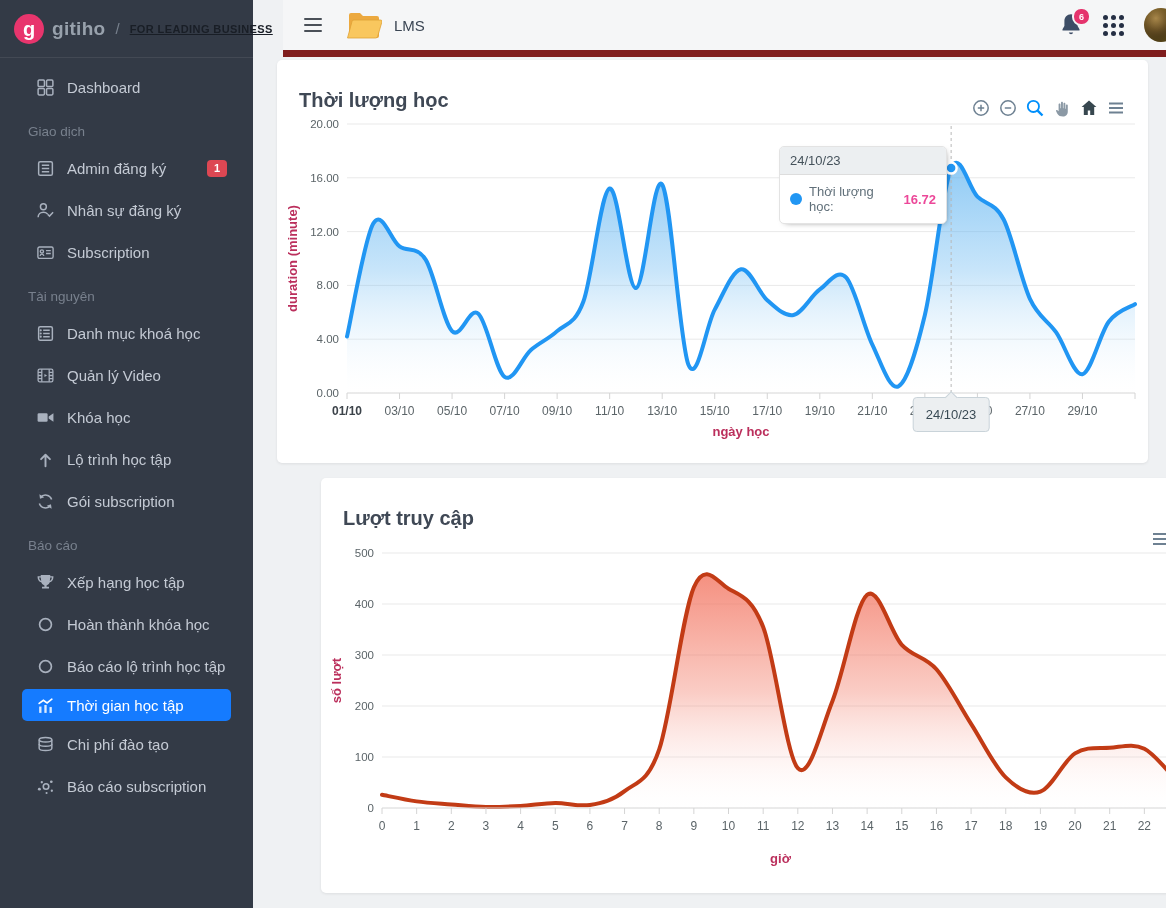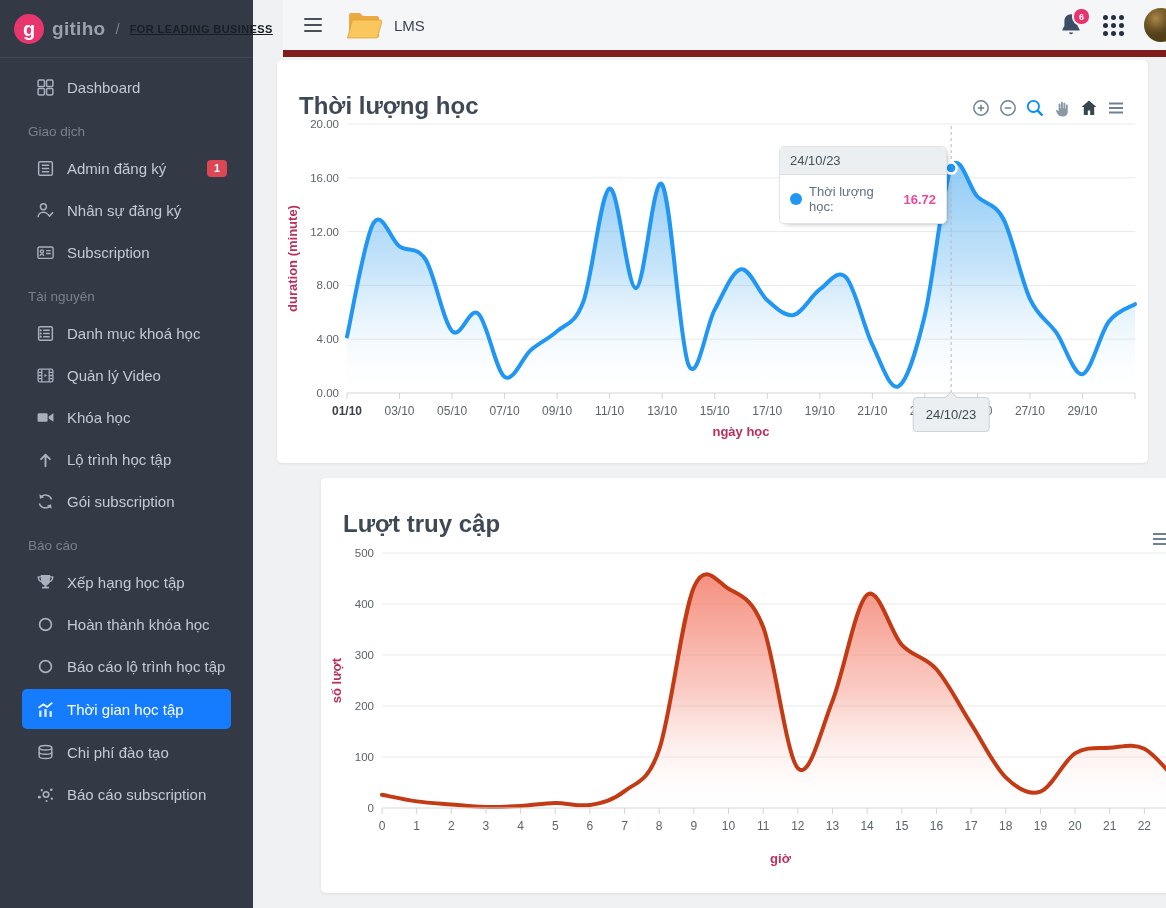--- a/index.html
+++ b/index.html
@@ -10,21 +10,21 @@
   .logo-row{height:57px;border-bottom:1px solid rgba(255,255,255,.08);display:flex;align-items:center;padding:0 14px;gap:8px;}
   .logo-circle{width:30px;height:30px;border-radius:50%;background:#e8356d;color:#fff;font-weight:700;font-size:20px;display:flex;align-items:center;justify-content:center;line-height:1;flex:none;}
   .brand-name{color:#98a1ac;font-size:19px;font-weight:700;letter-spacing:.3px;text-align:center;}
   .brand-sep{color:#79828e;font-size:15px;margin:0 2px;}
   .brand-tag{color:#191e26;font-size:11px;font-weight:700;letter-spacing:.4px;white-space:nowrap;text-decoration:underline;}
   .nav{padding:8px 12px;}
   .nav-section{padding:16px 16px 8px;color:#78808d;font-size:13.5px;}
   .nav-item{display:flex;align-items:center;gap:12px;padding:0 14px 0 24px;height:42px;color:#c4cad4;font-size:15px;cursor:pointer;}
   .nav-item .ic{width:19px;height:19px;color:#a9b1be;flex:none;display:flex;align-items:center;}
   .nav-item .ic svg{width:100%;height:100%;}
-  .nav-item.active{background:#157bff;border-radius:5px;margin:2px 10px;padding:0 14px;height:40px;color:#fff;}
+  .nav-item.active{background:#157bff;border-radius:5px;margin:2px 10px;padding:0 14px;height:32px;color:#fff;}
   .nav-item.active .ic{color:#fff;}
   .nav-badge{margin-left:auto;background:#dd4753;color:#fff;font-size:11px;font-weight:700;border-radius:4px;padding:3px 7px;line-height:1;}
 
   
   .topbar{position:absolute;left:253px;top:0;width:913px;height:57px;background:#f5f6f7;border-bottom:7px solid #7f1d1d;display:flex;align-items:center;padding:0 18px 0 21px;box-sizing:border-box;z-index:5;margin-left:30px;}
   .hamburger{width:18px;cursor:pointer;}
   .hamburger span{display:block;height:2px;background:#4a5058;margin:4px 0;border-radius:1px;}
   .folder{margin-left:24px;width:36px;height:30px;position:relative;flex:none;}
   .app-title{margin-left:12px;font-size:15px;color:#3a4553;}
   .topbar-right{margin-left:auto;display:flex;align-items:center;gap:20px;}
@@ -32,21 +32,21 @@
   .bell-badge{position:absolute;top:-5px;right:-8px;min-width:11px;height:15px;background:#e5346d;border:2px solid #f5f6f7;border-radius:9px;color:#fff;font-size:9px;font-weight:700;display:flex;align-items:center;justify-content:center;padding:0 2px;}
   .dots-grid{display:grid;grid-template-columns:repeat(3,5px);grid-gap:3px;cursor:pointer;}
   .dots-grid i{width:5px;height:5px;border-radius:50%;background:#252f44;}
   .avatar{width:34px;height:34px;border-radius:50%;background:radial-gradient(circle at 35% 30%,#a8874a 0%,#6b5226 35%,#2e2310 70%,#120d05 100%);box-shadow:inset -4px -2px 8px rgba(212,175,55,.35);cursor:pointer;}
 
   
   .content{position:absolute;left:253px;top:57px;width:913px;height:851px;background:#eff1f3;}
   .card{position:absolute;left:24px;width:871px;background:#fff;border-radius:5px;box-shadow:0 1px 3px rgba(0,0,0,.08);}
   #card1{top:3px;height:403px;}
   #card2{top:421px;height:415px;margin-left:44px;}
-  .card-title{position:absolute;left:22px;top:12px;font-size:24px;color:#3f4855;}
+  .card-title{position:absolute;left:22px;top:12px;font-size:20px;color:#3f4855;}
   .chart-svg{position:absolute;left:0;top:0;}
 
   
   .apx-toolbar{position:absolute;right:22px;top:38px;display:flex;align-items:center;gap:7px;z-index:3;}
   .apx-toolbar .tb{width:20px;height:20px;cursor:pointer;display:flex;align-items:center;justify-content:center;}
   .mini-menu{position:absolute;right:24px;top:52px;cursor:pointer;z-index:3;}
   .mini-menu span{display:block;width:15px;height:2px;background:#6e8192;margin:3px 0;}
 
   
   .apex-tooltip{position:absolute;left:502px;top:86px;width:166px;background:#fff;border:1px solid #e3e3e3;border-radius:5px;box-shadow:2px 2px 6px -4px rgba(0,0,0,.6);overflow:hidden;z-index:4;font-size:13px;}

